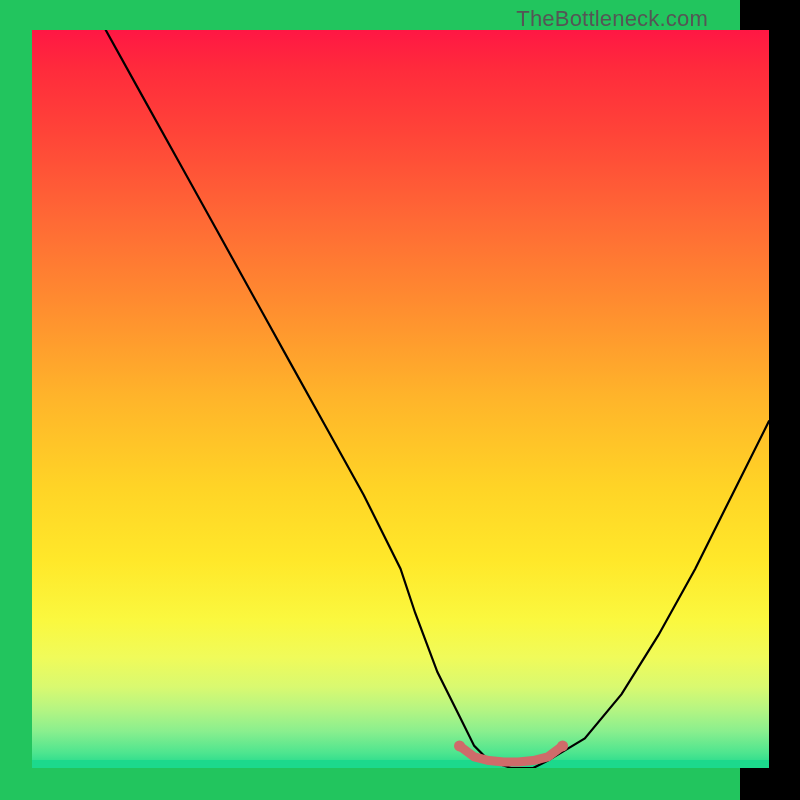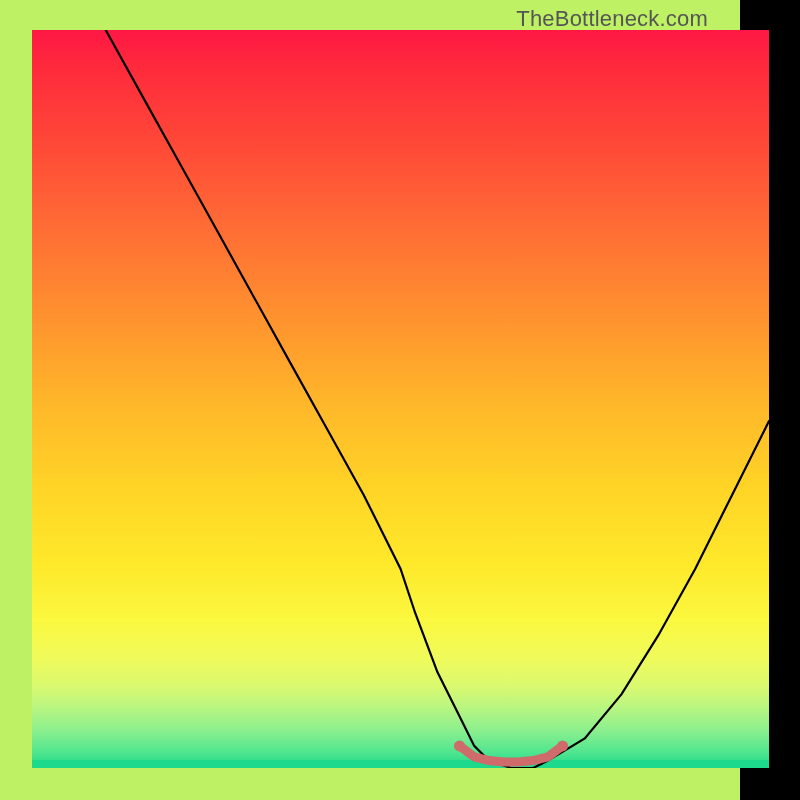--- a/index.html
+++ b/index.html
@@ -8,21 +8,21 @@
     width: 800px;
     height: 800px;
     background: #000;
     overflow: hidden;
     font-family: Arial, Helvetica, sans-serif;
   }
   .frame {
     position: relative;
     width: 740px;
     height: 800px;
-    background: #bef264;
+    background: #22c55e;
   }
   .plot-area {
     position: absolute;
     left: 32px;
     top: 30px;
     width: 737px;
     height: 738px;
     overflow: hidden;
   }
   .gradient {

